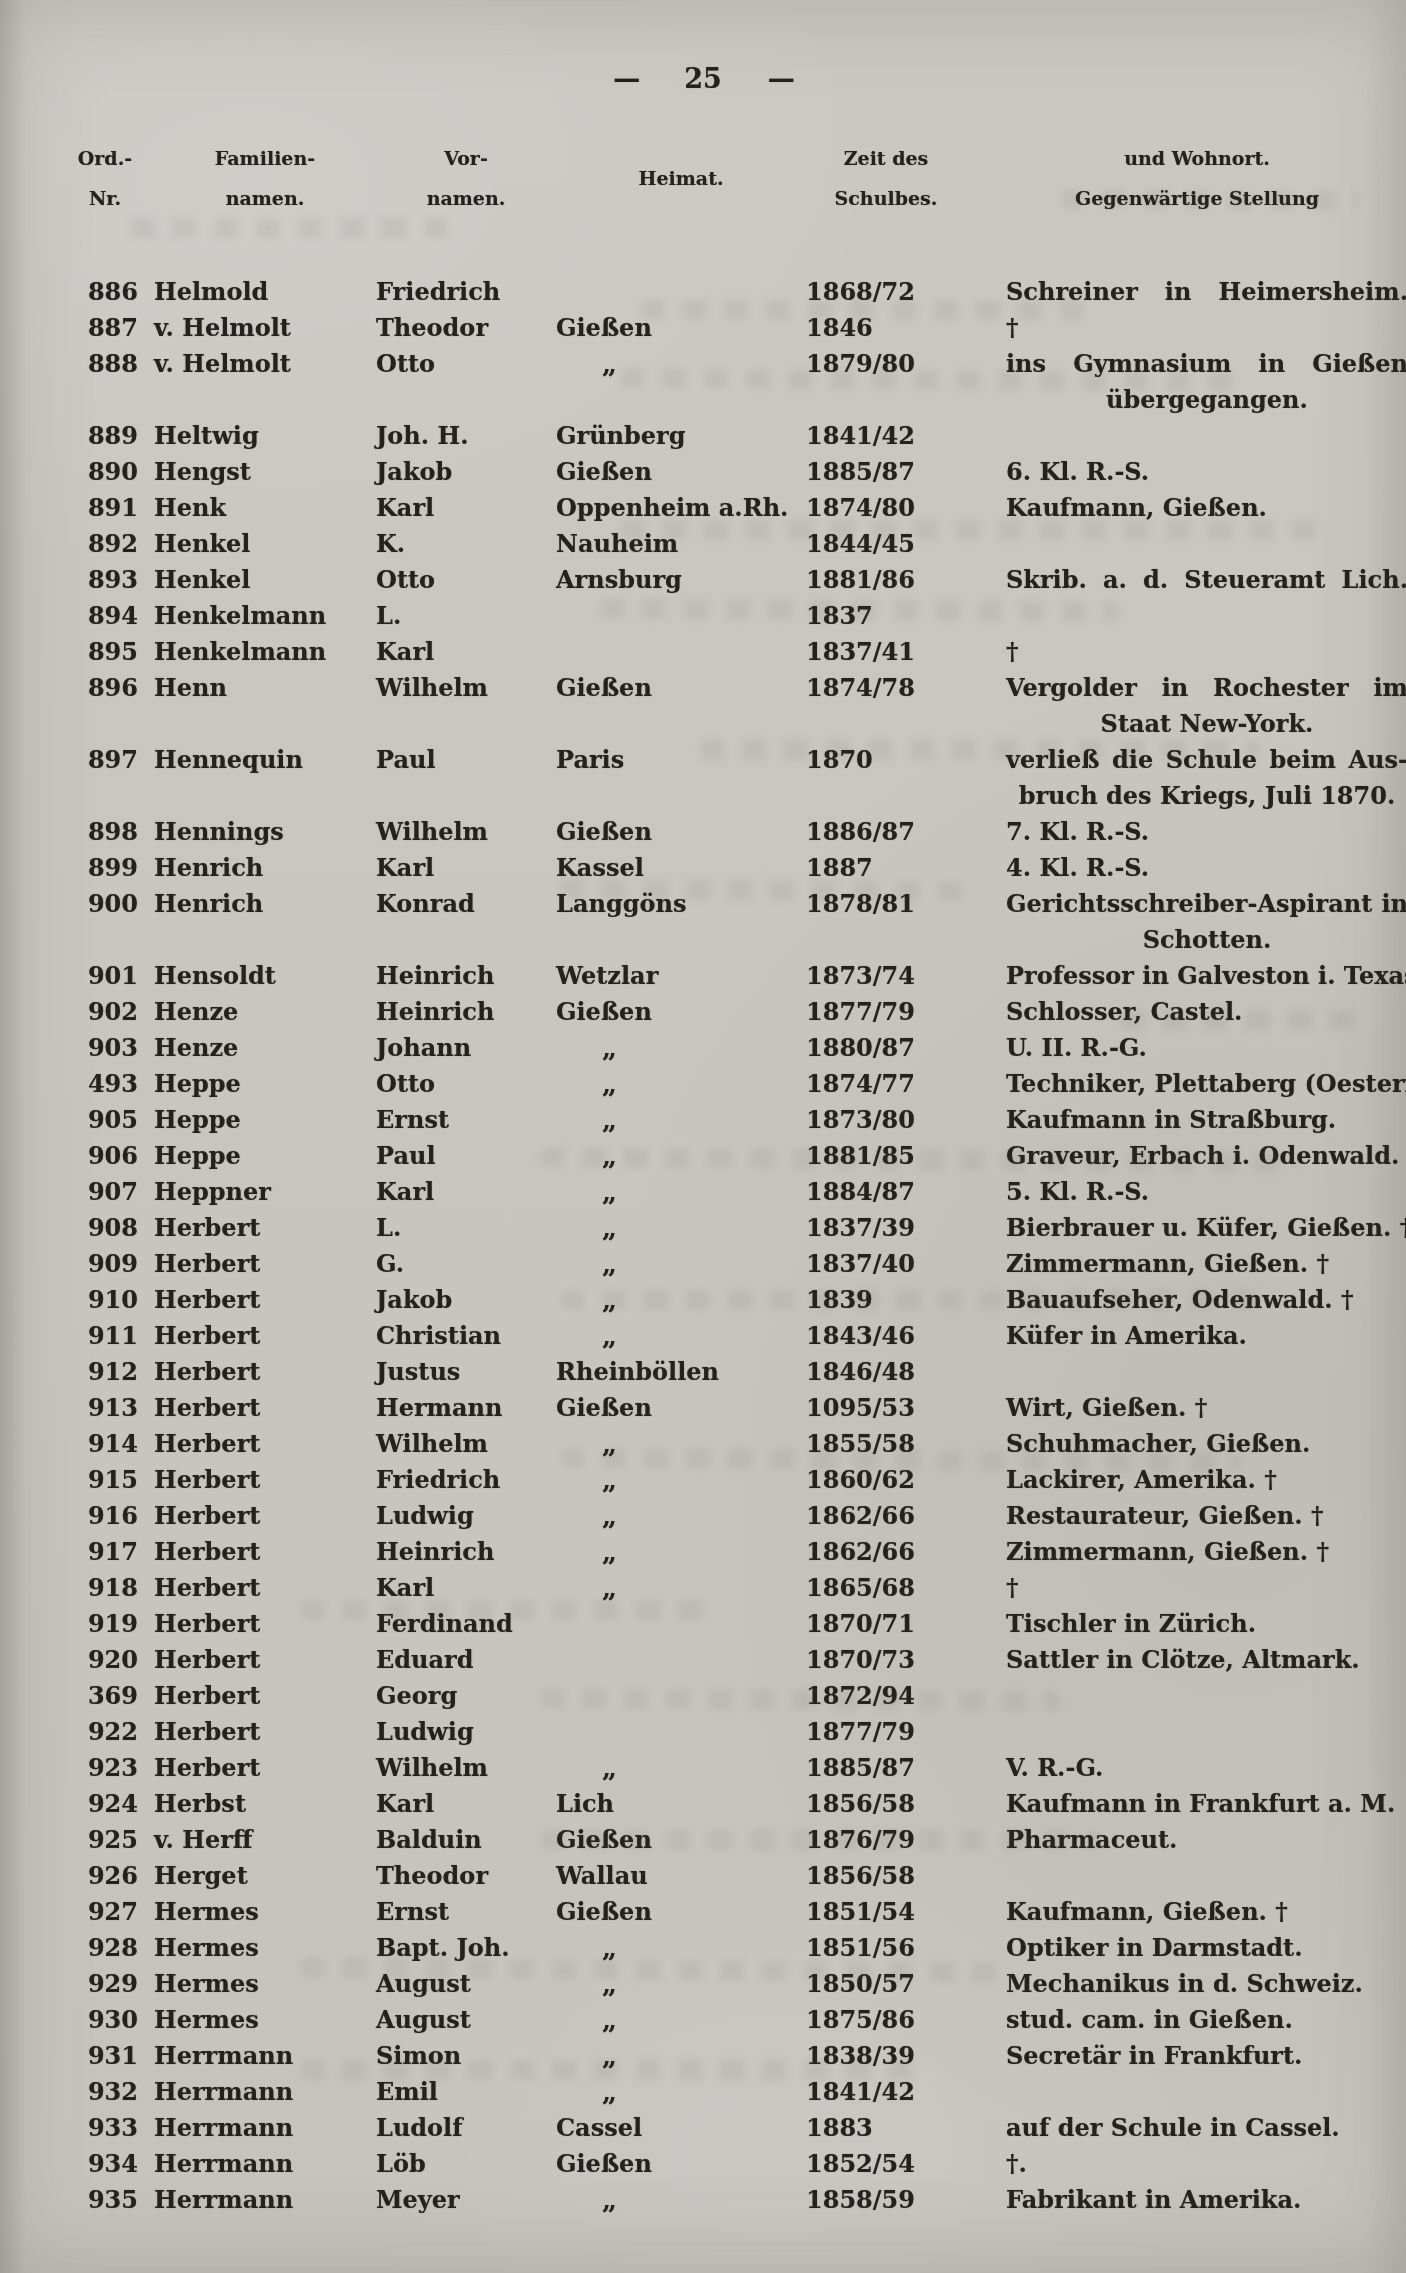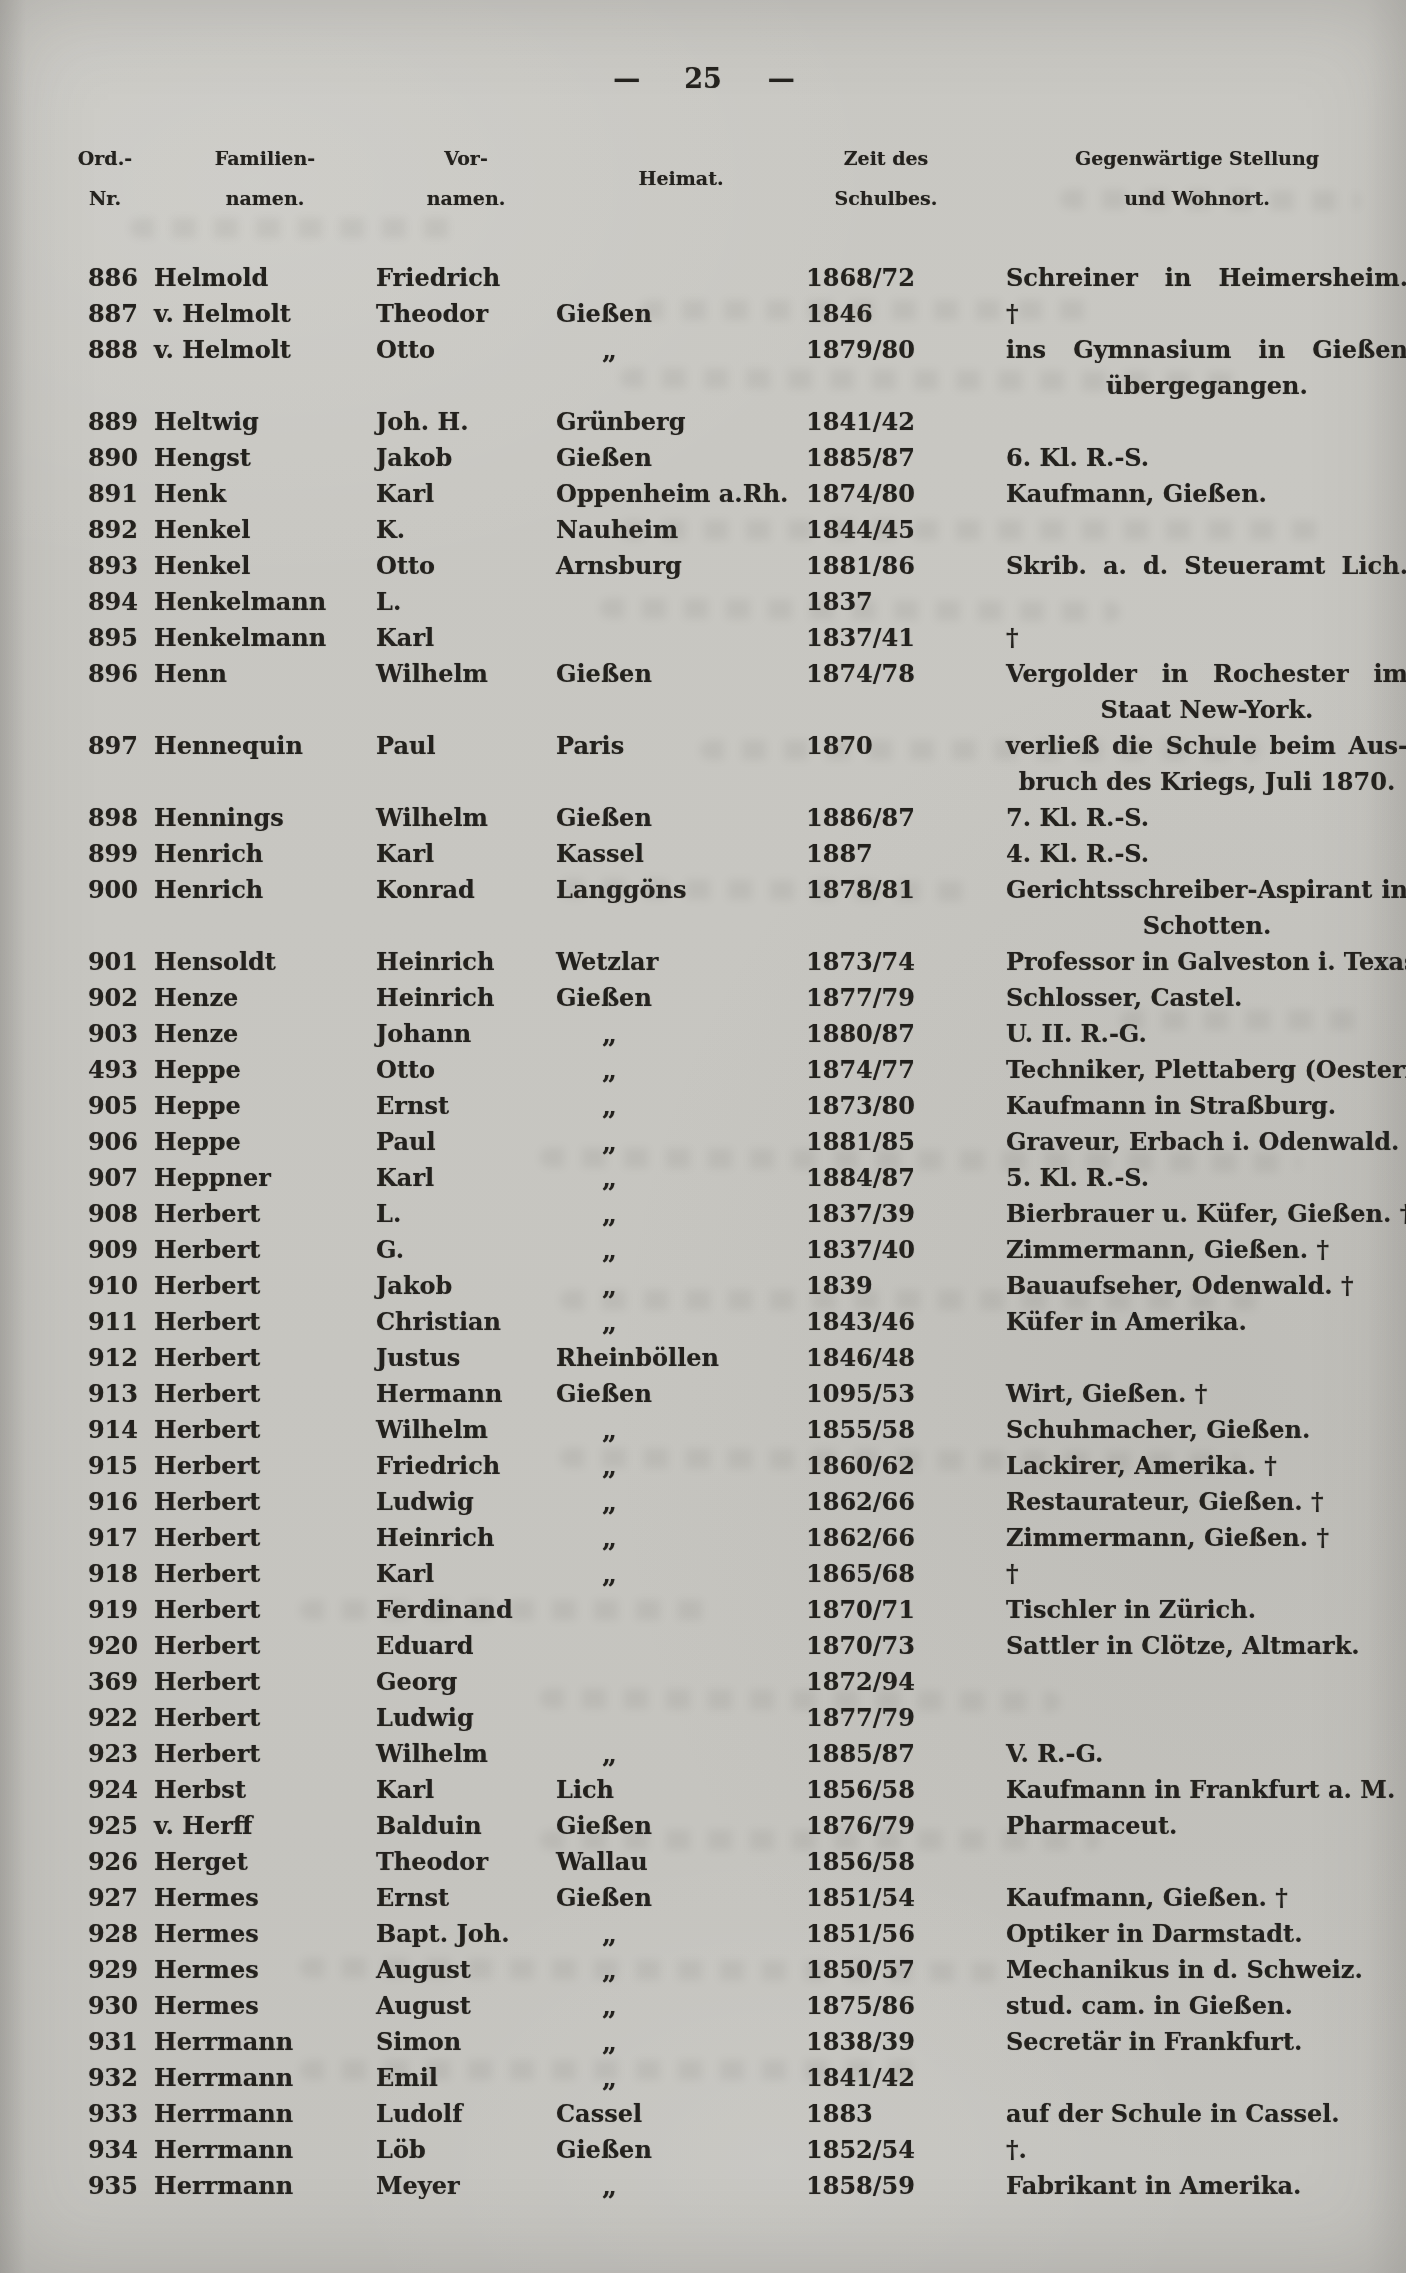--- a/index.html
+++ b/index.html
@@ -39,21 +39,21 @@
   
   .thead{
     display:flex;align-items:center;
     margin-top:40px;
     font-size:19px;line-height:40px;
   }
   .thead .hc{text-align:center;}
   .thead .c-nr{text-align:center;}
   .thead .c-stellung{padding-left:30px;}
   
-  .tbody{margin-top:42px;}
+  .tbody{margin-top:56px;}
   .row{display:flex;align-items:flex-start;font-size:24px;line-height:36px;}
   .c-heimat.ditto{padding-left:46px;box-sizing:border-box;font-size:26px;}
   .c-stellung .l1{display:block;white-space:nowrap;}
   .c-stellung .l1.just{white-space:normal;text-align:justify;text-align-last:justify;}
   .c-stellung .l2{display:block;text-align:center;}
   
   .smudge{
     position:absolute;height:20px;border-radius:9px;
     background:repeating-linear-gradient(90deg, rgba(74,72,66,.55) 0 24px, rgba(74,72,66,0) 24px 42px);
     filter:blur(4px);opacity:.14;pointer-events:none;
@@ -103,22 +103,22 @@
       <span style="display:block">namen.</span>
     </div>
     <div class="c-heimat hc">
       <span style="display:block">Heimat.</span>
     </div>
     <div class="c-zeit hc">
       <span style="display:block">Zeit des</span>
       <span style="display:block">Schulbes.</span>
     </div>
     <div class="c-stellung hc">
+      <span style="display:block">und Wohnort.</span>
       <span style="display:block">Gegenwärtige Stellung</span>
-      <span style="display:block">und Wohnort.</span>
     </div>
   </div>
 
   <div class="tbody">
   <div class="row">
     <span class="c-nr">886</span>
     <span class="c-family">Helmold</span>
     <span class="c-given">Friedrich</span>
     <span class="c-heimat"></span>
     <span class="c-zeit">1868/72</span>

